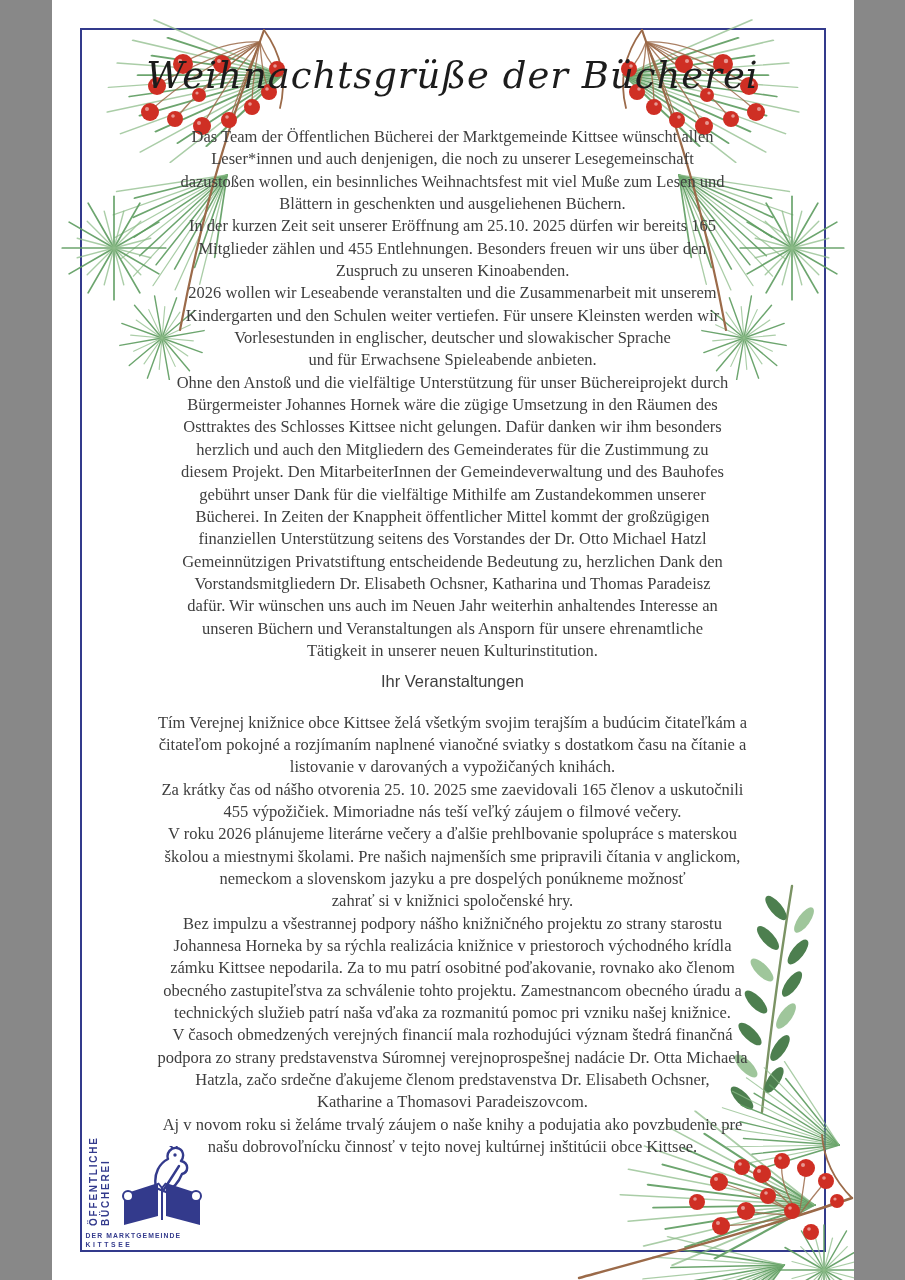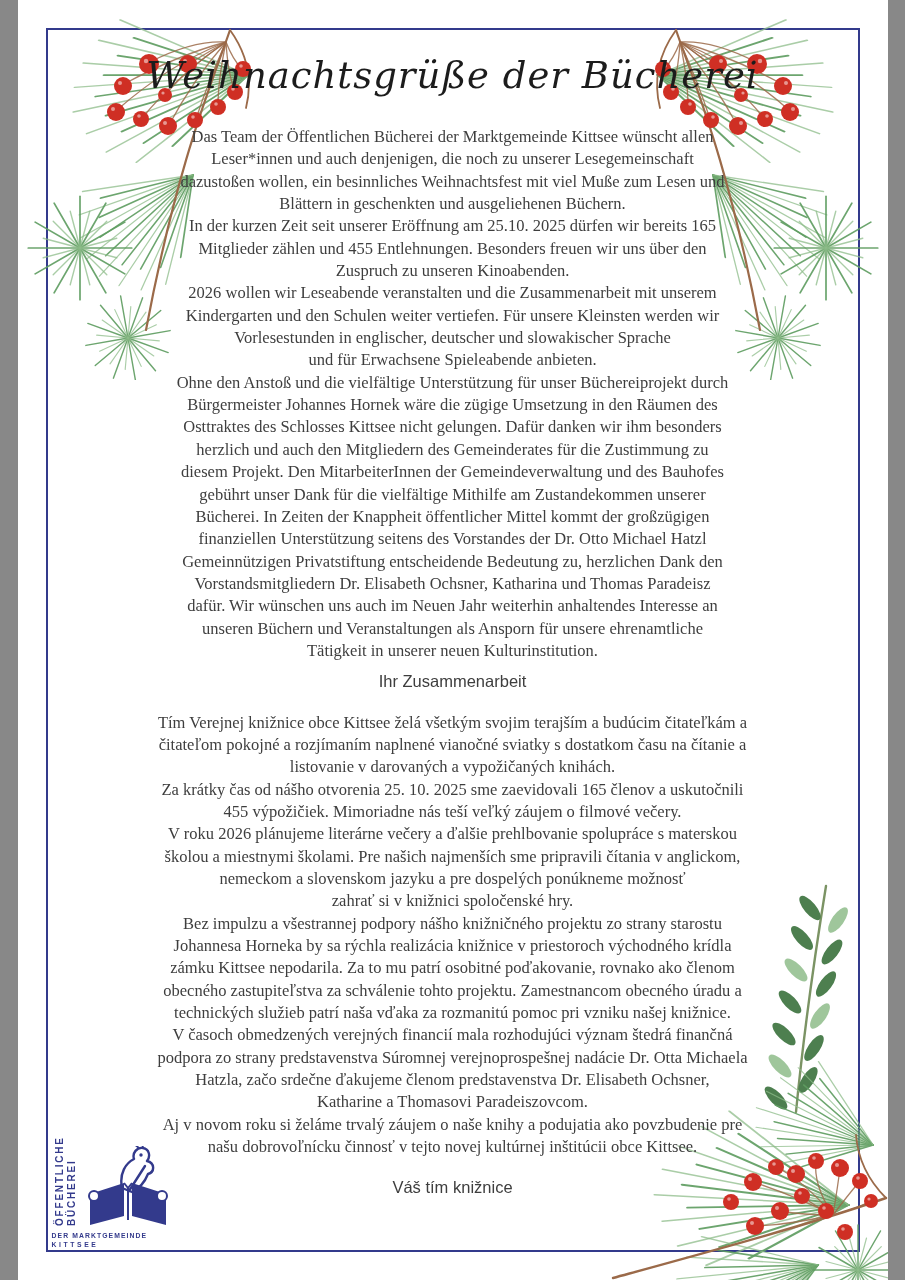--- a/index.html
+++ b/index.html
@@ -2,21 +2,21 @@
 <html style="--navy: #333a8c; --ink: #3e3e3e; --title-ink: #1c1c1c; --green: #5f9d62; --green-light: #8ebc8a; --green-dark: #4d7f4f; --red: #cf2f24; --brown: #9b6a49; --paper: #ffffff;"><head>
 <meta charset="utf-8">
 <style>
   :root{
     --navy:#333a8c; --ink:#3e3e3e; --title-ink:#1c1c1c;
     --green:#5f9d62; --green-light:#8ebc8a; --green-dark:#4d7f4f;
     --red:#cf2f24; --brown:#9b6a49; --paper:#ffffff;
   }
   html,body{margin:0;padding:0;background:#888;}
   .page{
-    position:relative;width:870px;height:1280px;margin:0 auto;
+    position:relative;width:802px;height:1280px;margin:0 auto;
     background:var(--paper);overflow:hidden;
     font-family:"Liberation Sans","DejaVu Sans",sans-serif;color:var(--ink);
   }
   .page-border{
     position:absolute;left:28px;top:28px;right:28px;bottom:28px;
     border:2px solid var(--navy);pointer-events:none;
   }
   .decor{position:absolute;pointer-events:none;z-index:1;}
   .decor.top-left{left:0;top:0;}
   .decor.top-right{right:0;top:0;transform:scaleX(-1);}
@@ -244,42 +244,41 @@
 herzlich und auch den Mitgliedern des Gemeinderates für die Zustimmung zu
 diesem Projekt. Den MitarbeiterInnen der Gemeindeverwaltung und des Bauhofes
 gebührt unser Dank für die vielfältige Mithilfe am Zustandekommen unserer
 Bücherei. In Zeiten der Knappheit öffentlicher Mittel kommt der großzügigen
 finanziellen Unterstützung seitens des Vorstandes der Dr. Otto Michael Hatzl
 Gemeinnützigen Privatstiftung entscheidende Bedeutung zu, herzlichen Dank den
 Vorstandsmitgliedern Dr. Elisabeth Ochsner, Katharina und Thomas Paradeisz
 dafür. Wir wünschen uns auch im Neuen Jahr weiterhin anhaltendes Interesse an
 unseren Büchern und Veranstaltungen als Ansporn für unsere ehrenamtliche
 Tätigkeit in unserer neuen Kulturinstitution.</p>
-    <div class="signoff de">Ihr Zusammenarbeit</div>
+    <div class="signoff de">Ihr Veranstaltungen</div>
     <p class="para">Tím Verejnej knižnice obce Kittsee želá všetkým svojim terajším a budúcim čitateľkám a
 čitateľom pokojné a rozjímaním naplnené vianočné sviatky s dostatkom času na čítanie a
 listovanie v darovaných a vypožičaných knihách.
 Za krátky čas od nášho otvorenia 25. 10. 2025 sme zaevidovali 165 členov a uskutočnili
 455 výpožičiek. Mimoriadne nás teší veľký záujem o filmové večery.
 V roku 2026 plánujeme literárne večery a ďalšie prehlbovanie spolupráce s materskou
 školou a miestnymi školami. Pre našich najmenších sme pripravili čítania v anglickom,
 nemeckom a slovenskom jazyku a pre dospelých ponúkneme možnosť
 zahrať si v knižnici spoločenské hry.
 Bez impulzu a všestrannej podpory nášho knižničného projektu zo strany starostu
 Johannesa Horneka by sa rýchla realizácia knižnice v priestoroch východného krídla
 zámku Kittsee nepodarila. Za to mu patrí osobitné poďakovanie, rovnako ako členom
 obecného zastupiteľstva za schválenie tohto projektu. Zamestnancom obecného úradu a
 technických služieb patrí naša vďaka za rozmanitú pomoc pri vzniku našej knižnice.
 V časoch obmedzených verejných financií mala rozhodujúci význam štedrá finančná
 podpora zo strany predstavenstva Súromnej verejnoprospešnej nadácie Dr. Otta Michaela
 Hatzla, začo srdečne ďakujeme členom predstavenstva Dr. Elisabeth Ochsner,
 Katharine a Thomasovi Paradeiszovcom.
 Aj v novom roku si želáme trvalý záujem o naše knihy a podujatia ako povzbudenie pre
 našu dobrovoľnícku činnosť v tejto novej kultúrnej inštitúcii obce Kittsee.</p>
-    <div class="signoff sk">Váš tím knižnice</div>
   </div>
 
   <div class="logo">
     <div class="logo-vertical">
       <span style="display:block">ÖFFENTLICHE</span>
       <span style="display:block">BÜCHEREI</span>
     </div>
     <svg class="logo-bird" width="92" height="86" viewBox="0 0 92 86">
 
       <path d="M40,42 C37,27 44,17 52,13 C50,7 55,1 61,2 C67,3 69,10 65,15 C73,17 73,26 66,28 C62,38 56,43 50,46 Z" fill="#ffffff" stroke="var(--navy)" stroke-width="2.4" stroke-linejoin="round"></path>

